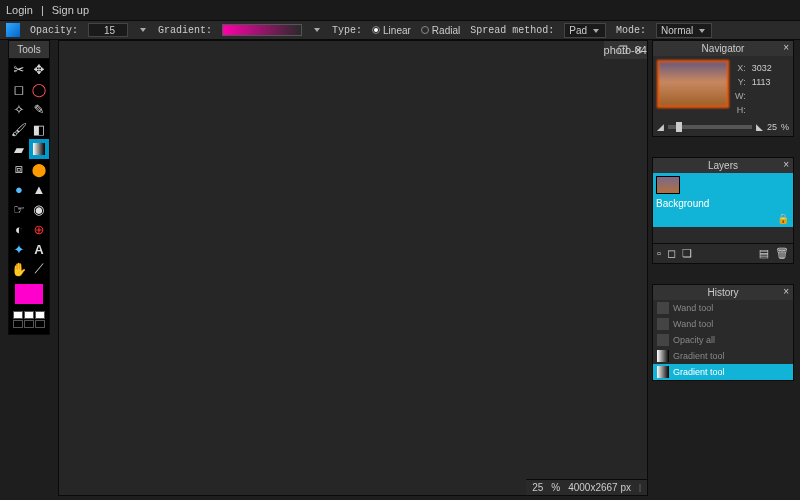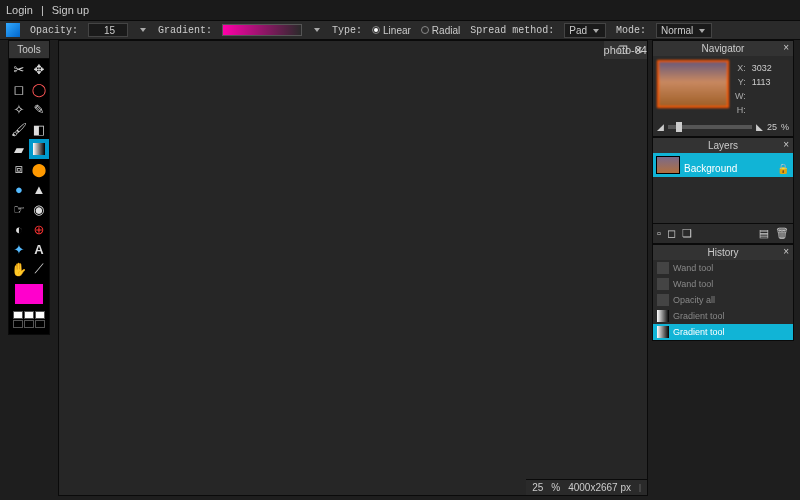--- a/index.html
+++ b/index.html
@@ -43,34 +43,34 @@
     background:
       radial-gradient(ellipse 260px 200px at 60% 58%, rgba(40,25,18,0.9), rgba(40,25,18,0) 70%),
       radial-gradient(circle 120px at 15% 60%, rgba(120,80,120,0.5), transparent 70%),
       linear-gradient(180deg, #5a5278 0%, #8a6a8a 22%, #c88a78 36%, #d8a060 48%, #c08030 62%, #9a5a20 80%, #6a3a18 100%);
     filter: blur(7px);
   }
   .canvas-foot { height: 16px; background: #2a2a2a; display: flex; align-items: center; gap: 8px; padding: 0 6px; font-size: 10px; border-top: 1px solid #0a0a0a; }
   .scrollbar { flex: 1; height: 8px; background: #1a1a1a; border: 1px solid #444; position: relative; }
   .scrollbar .thumb { position: absolute; left: 0; width: 55%; top: 0; bottom: 0; background: #555; }
   
-  .panels { position: absolute; right: 6px; top: 0; width: 142px; display: flex; flex-direction: column; gap: 0; }
+  .panels { position: absolute; right: 6px; top: 0; width: 142px; display: flex; flex-direction: column; gap: 20px; }
   .panel { background: #2a2a2a; border: 1px solid #0a0a0a; }
   .panel-title { background: #333; text-align: center; padding: 2px 0; font-size: 10px; position: relative; }
   .panel-title .x { position: absolute; right: 4px; top: 1px; cursor: pointer; }
   .nav-body { padding: 4px; }
   .nav-row { display: flex; gap: 4px; }
   .nav-thumb { width: 72px; height: 48px; border: 2px solid #ff5500; background: linear-gradient(180deg,#6a5a7a 0%,#c88860 45%,#a06028 100%); filter: blur(1px); }
   .nav-info { font-size: 9px; line-height: 12px; }
   .nav-info td:first-child { color: #aaa; padding-right: 4px; text-align: right; }
   .nav-zoom { display: flex; align-items: center; gap: 4px; margin-top: 4px; font-size: 9px; }
   .slider { flex: 1; height: 4px; background: #555; position: relative; }
   .slider .hnd { position: absolute; left: 10%; top: -3px; width: 6px; height: 10px; background: #ccc; }
   
-  .layer-row { display: flex; align-items: flex-end; gap: 4px; padding: 3px; background: #11b4d6; color: #fff; font-size: 10px; }
+  .layer-row { display: flex; align-items: flex-start; gap: 4px; padding: 3px; background: #11b4d6; color: #fff; font-size: 10px; flex-direction: column; }
   .layer-thumb { width: 24px; height: 18px; background: linear-gradient(180deg,#7a6a8a,#b07040); border: 1px solid #000; }
   .layer-foot { display: flex; gap: 6px; padding: 3px 4px; border-top: 1px solid #0a0a0a; font-size: 11px; }
   .layer-foot span { cursor: pointer; }
   .layer-foot .r { margin-left: auto; display: flex; gap: 6px; }
   
   .hist-body { max-height: 110px; overflow: hidden; }
   .hist-row { display: flex; align-items: center; gap: 4px; padding: 2px 4px; font-size: 9px; color: #888; }
   .hist-row.sel { background: #11b4d6; color: #fff; }
   .hist-ic { width: 12px; height: 12px; background: #444; display: inline-block; }
   .hist-ic.grad { background: linear-gradient(90deg,#fff,#000); }

